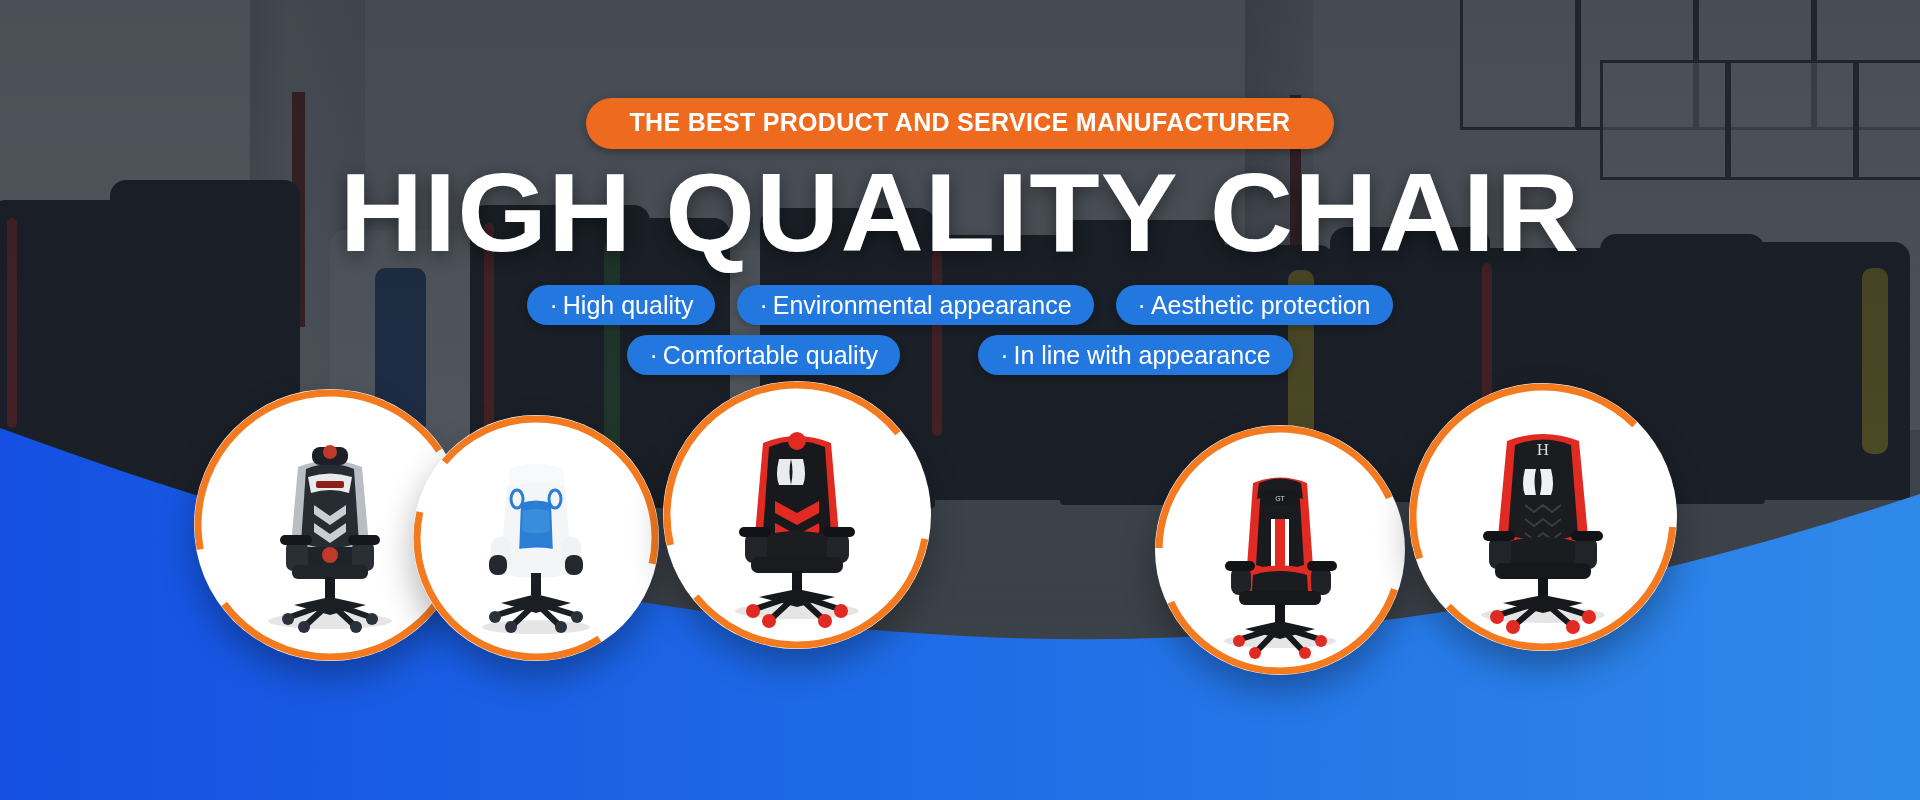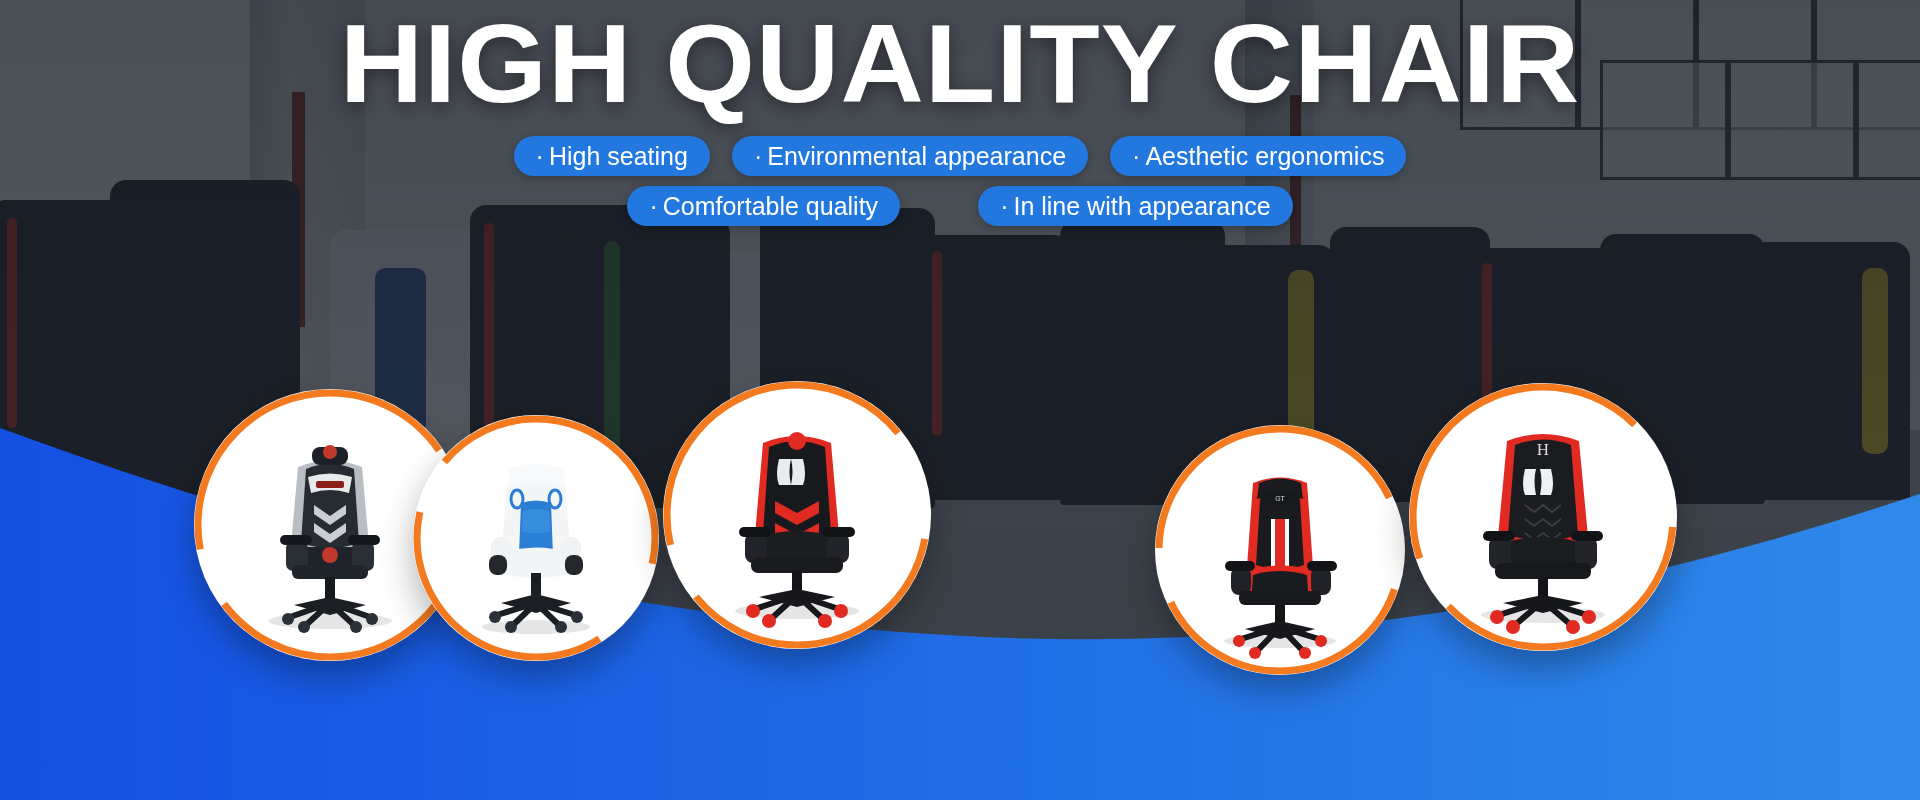--- a/index.html
+++ b/index.html
@@ -195,35 +195,36 @@
         <stop offset="0" stop-color="#1550E2"></stop>
         <stop offset="0.45" stop-color="#1E6AE6"></stop>
         <stop offset="1" stop-color="#2F89E9"></stop>
       </linearGradient>
     </defs>
     <path d="M0,58 C300,168 560,236 900,262 C1240,288 1560,244 1920,124 L1920,430 L0,430 Z" fill="url(#wavegrad)"></path>
   </svg>
 
   <div class="headline-wrap">
 
+    <div class="badge" style="background:#ED6A1E;">THE BEST PRODUCT AND SERVICE MANUFACTURER</div>
 
     <h1 class="headline">HIGH QUALITY CHAIR</h1>
 
     <div class="pill-row row1">
       <span class="pill" style="background:#2378DF;">
         <span class="dot">·</span>
-        <span>High seating</span>
+        <span>High quality</span>
       </span>
       <span class="pill" style="background:#2378DF;">
         <span class="dot">·</span>
         <span>Environmental appearance</span>
       </span>
       <span class="pill" style="background:#2378DF;">
         <span class="dot">·</span>
-        <span>Aesthetic ergonomics</span>
+        <span>Aesthetic protection</span>
       </span>
     </div>
 
     <div class="pill-row row2">
       <span class="pill" style="background:#2378DF;">
         <span class="dot">·</span>
         <span>Comfortable quality</span>
       </span>
       <span class="pill" style="background:#2378DF;">
         <span class="dot">·</span>

